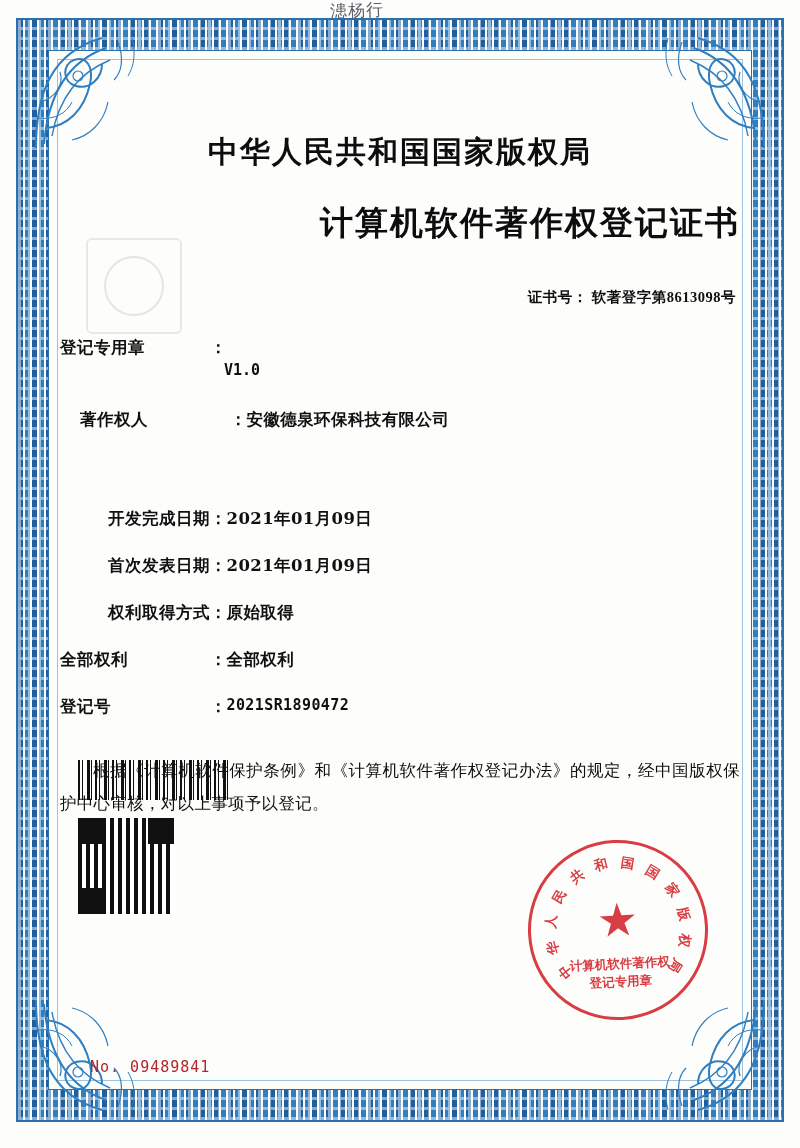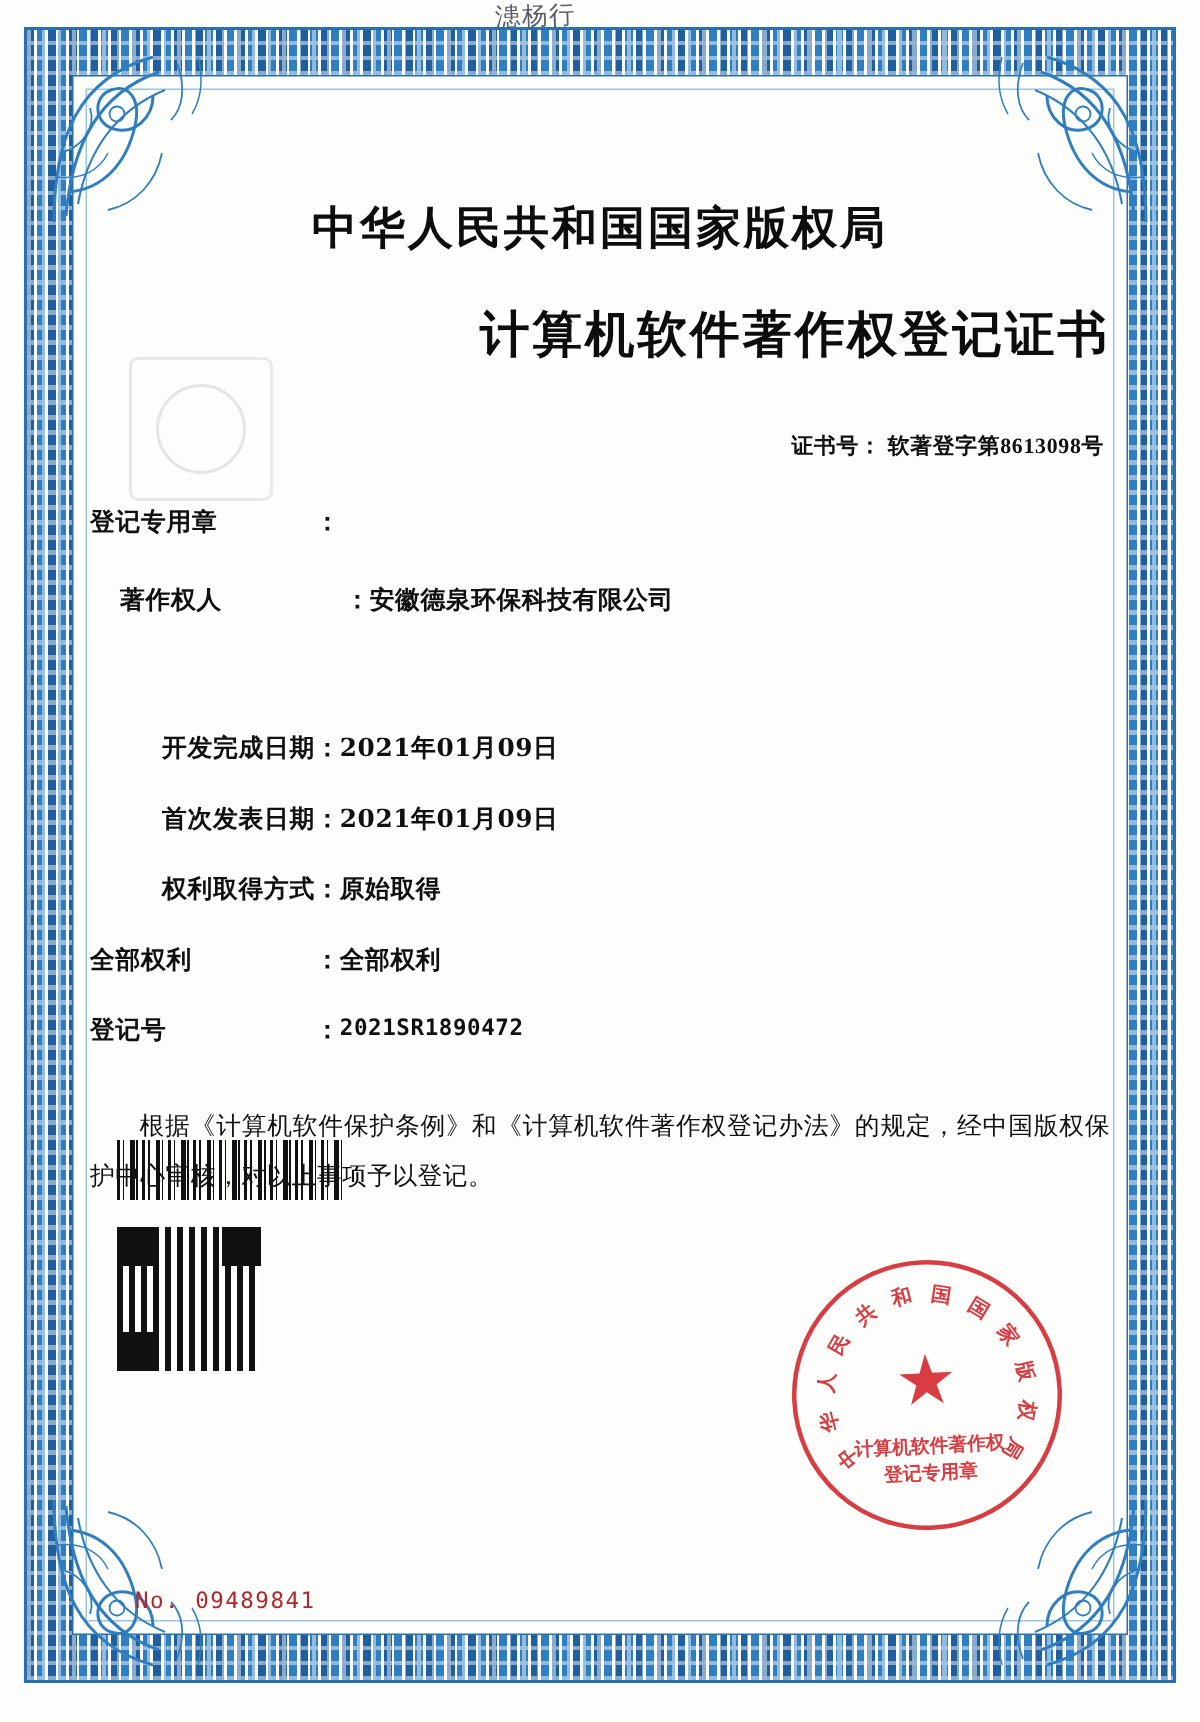--- a/index.html
+++ b/index.html
@@ -377,20 +377,21 @@
       <span class="val">软著登字第8613098号</span>
     </div>
 
     <div class="watermark-seal"></div>
 
     <div class="block-name">
       <div class="field">
         <div class="lab spread">登记专用章</div>
         <div class="colon">：</div>
       </div>
+      <div class="val2">V1.0</div>
     </div>
 
     <div class="block-owner field">
       <div class="lab spread">著作权人</div>
       <div class="colon">：</div>
       <div class="val">安徽德泉环保科技有限公司</div>
     </div>
 
     <div class="gap-big"></div>
 

